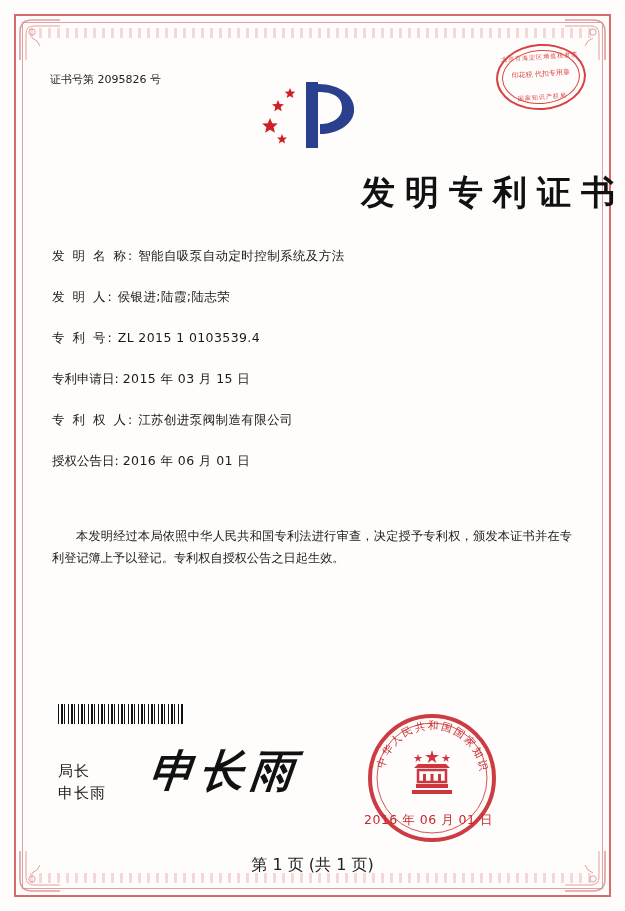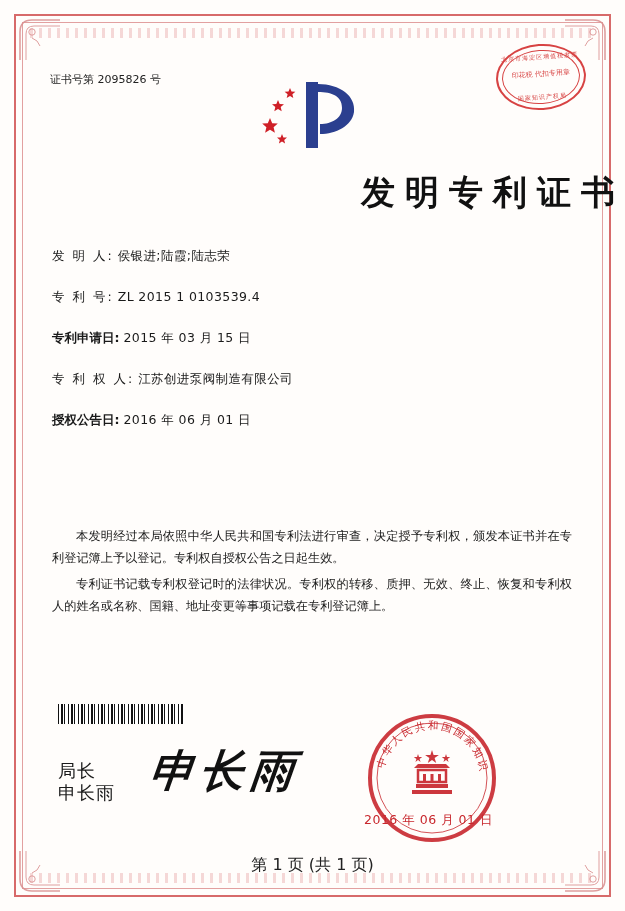--- a/index.html
+++ b/index.html
@@ -152,21 +152,21 @@
     color: #1a1a1a;
   }
   .field .lab {
     white-space: nowrap;
     letter-spacing: 2px;
   }
   .field .val {
     margin-left: 4px;
     letter-spacing: .4px;
   }
-  .field.tight .lab { letter-spacing: 0; font-weight: bold; }
+  .field.tight .lab { letter-spacing: 0; }
 
   
   .paras {
     position: absolute;
     left: 52px;
     top: 525px;
     width: 520px;
     font-size: 12.2px;
     line-height: 22px;
     color: #1a1a1a;
@@ -188,21 +188,21 @@
       #111 0px, #111 1px, #fff 1px, #fff 3px,
       #111 3px, #111 5px, #fff 5px, #fff 6px,
       #111 6px, #111 7px, #fff 7px, #fff 10px);
   }
 
   
   .sig-label {
     position: absolute;
     left: 58px;
     top: 760px;
-    font-size: 18px;
+    font-size: 15px;
     line-height: 22px;
     letter-spacing: 1px;
   }
   .signature {
     position: absolute;
     left: 150px;
     top: 742px;
     font-size: 44px;
     font-family: "DejaVu Serif", serif;
     color: #111;
@@ -305,20 +305,24 @@
       </g>
       <path d="M44 70 L44 4 L56 4 L56 70 Z" fill="#2b3f8f"></path>
       <path d="M56 6 C78 6 94 18 92 34 C90 48 74 56 58 56 L58 46 C70 46 80 40 80 30 C80 18 70 14 56 14 Z" fill="#2b3f8f"></path>
     </svg>
   </div>
 
   <div class="main-title">发明专利证书</div>
 
   <div class="fields">
     <div class="field">
+      <span class="lab">发 明 名 称:</span>
+      <span class="val">智能自吸泵自动定时控制系统及方法</span>
+    </div>
+    <div class="field">
       <span class="lab">发 明 人:</span>
       <span class="val">侯银进;陆霞;陆志荣</span>
     </div>
     <div class="field">
       <span class="lab">专 利 号:</span>
       <span class="val">ZL 2015 1 0103539.4</span>
     </div>
     <div class="field tight">
       <span class="lab">专利申请日:</span>
       <span class="val">2015 年 03 月 15 日</span>
@@ -328,21 +332,20 @@
       <span class="val">江苏创进泵阀制造有限公司</span>
     </div>
     <div class="field tight">
       <span class="lab">授权公告日:</span>
       <span class="val">2016 年 06 月 01 日</span>
     </div>
   </div>
 
   <div class="paras">
     <p>本发明经过本局依照中华人民共和国专利法进行审查，决定授予专利权，颁发本证书并在专利登记簿上予以登记。专利权自授权公告之日起生效。</p>
-    <p>专利证书记载专利权登记时的法律状况。专利权的转移、质押、无效、终止、恢复和专利权人的姓名或名称、国籍、地址变更等事项记载在专利登记簿上。</p>
   </div>
 
   <div class="barcode"></div>
 
   <div class="sig-label">
     <div>局长</div>
     <div>申长雨</div>
   </div>
   <div class="signature">申长雨</div>
 

